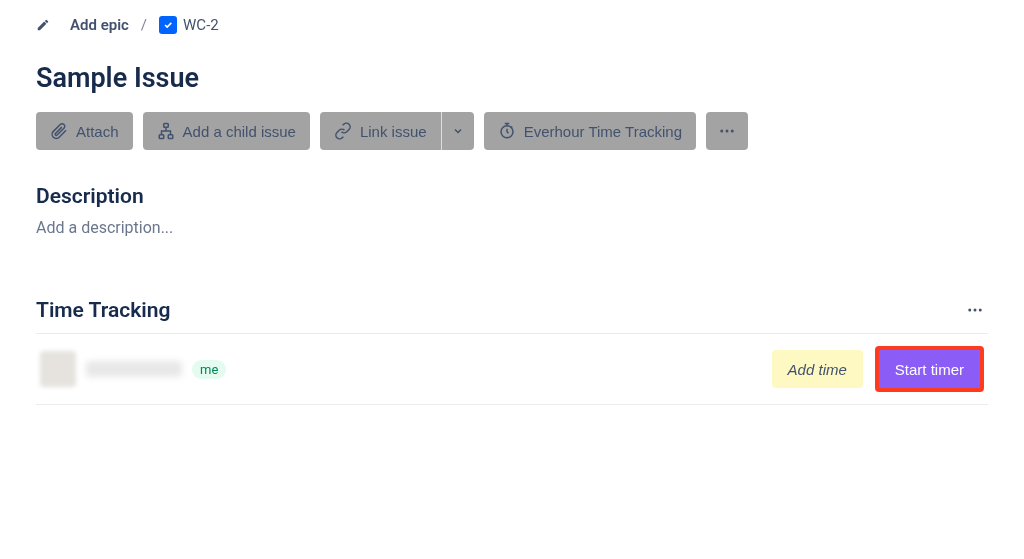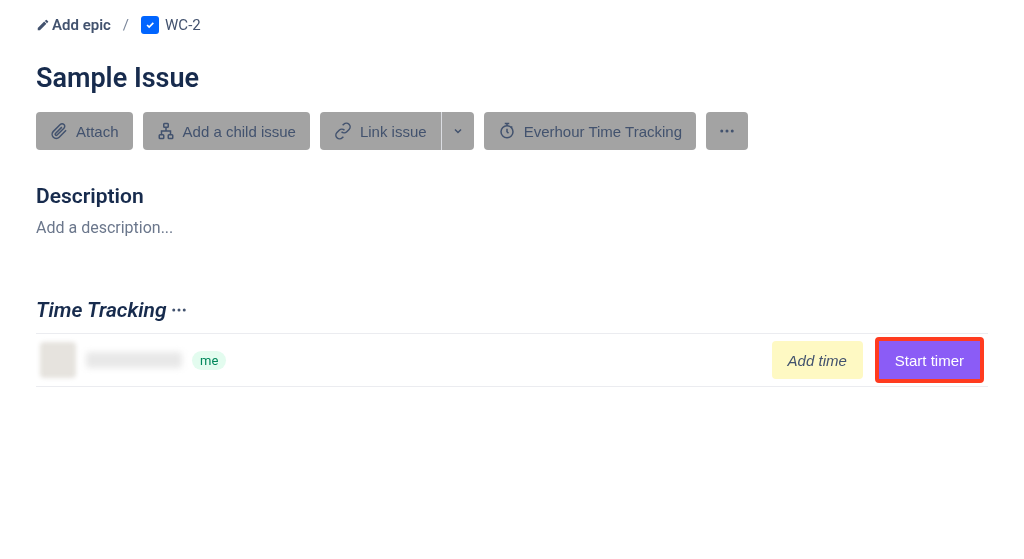--- a/index.html
+++ b/index.html
@@ -15,21 +15,21 @@
       display: flex;
       align-items: center;
       gap: 12px;
       font-size: 15px;
       color: #42526E;
       margin-bottom: 28px;
     }
     .breadcrumb-link {
       display: flex;
       align-items: center;
-      gap: 2px;
+      gap: 20px;
       cursor: pointer;
       color: #42526E;
       font-weight: 600;
     }
     .breadcrumb-sep { color: #7A869A; }
     .issue-key {
       display: flex;
       align-items: center;
       gap: 6px;
       color: #42526E;
@@ -98,22 +98,22 @@
       margin-bottom: 10px;
     }
     .desc-placeholder {
       color: #6B778C;
       font-size: 16px;
       margin-bottom: 60px;
     }
     .tt-header-row {
       display: flex;
       align-items: center;
+      justify-content: space-between;
       margin-bottom: 10px;
-      font-style: italic;
     }
     .ellipsis-btn {
       background: none;
       border: none;
       cursor: pointer;
       color: #42526E;
       padding: 4px;
     }
     .tt-info {
       display: flex;
@@ -129,21 +129,21 @@
       padding: 2px 10px;
       border-radius: 3px;
       color: #42526E;
       margin-left: 4px;
     }
     .tt-row {
       display: flex;
       align-items: center;
       border-top: 1px solid #EBECF0;
       border-bottom: 1px solid #EBECF0;
-      padding: 3px 4px;
+      padding: 12px 4px;
     }
     .avatar {
       width: 36px;
       height: 36px;
       background: #e6e3de;
       border-radius: 4px;
       filter: blur(2px);
       margin-right: 10px;
     }
     .username {

